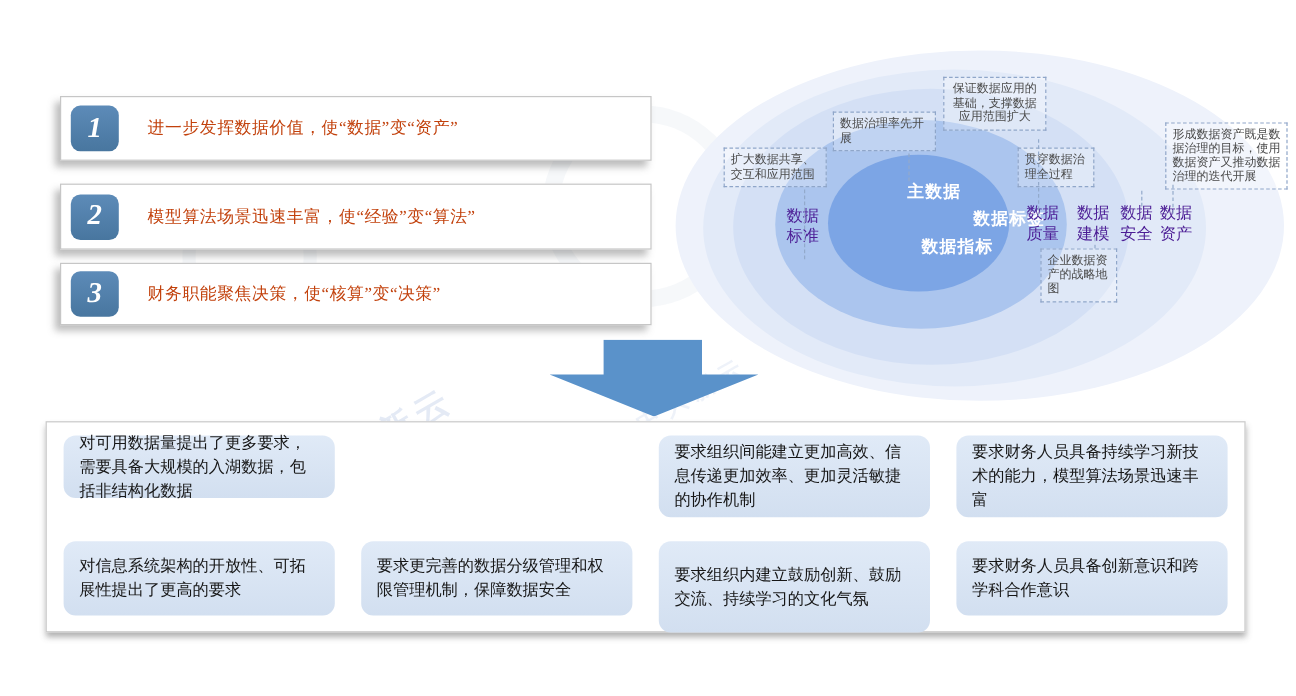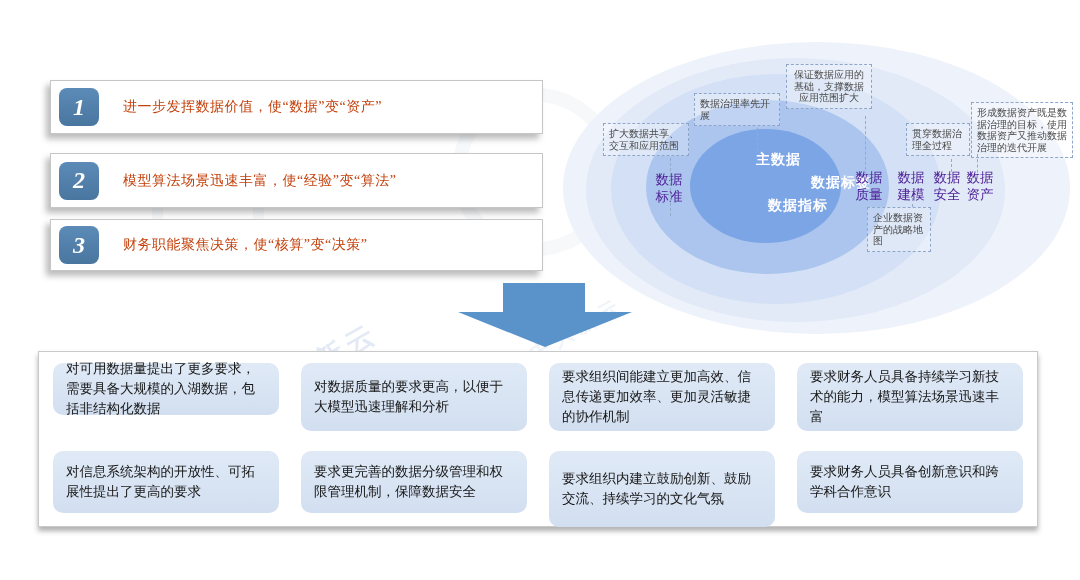--- a/index.html
+++ b/index.html
@@ -119,21 +119,21 @@
     <div class="ring-label" style="left:962px; top:169px;">数据
 资产</div>
 
     <div class="callout" style="left:603px; top:123px; width:86px;">扩大数据共享、
 交互和应用范围</div>
     <div class="callout" style="left:694px; top:93px;  width:86px;">数据治理率先开
 展</div>
     <div class="callout" style="left:786px; top:64px;  width:86px;text-align:center;">保证数据应用的
 基础，支撑数据
 应用范围扩大</div>
-    <div class="callout" style="left:906px; top:123px; width:64px;">贯穿数据治
+    <div class="callout" style="left:848px; top:123px; width:64px;">贯穿数据治
 理全过程</div>
     <div class="callout" style="left:867px; top:207px; width:64px;">企业数据资
 产的战略地
 图</div>
     <div class="callout" style="left:971px; top:102px; width:102px;">形成数据资产既是数
 据治理的目标，使用
 数据资产又推动数据
 治理的迭代开展</div>
 
     <div class="connector" style="left:670px; top:158px; height:58px;"></div>
@@ -141,21 +141,20 @@
     <div class="connector" style="left:865px; top:116px; height:64px;"></div>
     <div class="connector" style="left:951px; top:159px; height:13px;"></div>
     <div class="connector" style="left:912px; top:198px; height:9px;"></div>
     <div class="connector" style="left:977px; top:154px; height:24px;"></div>
   </div>
 
   <div class="down-arrow"></div>
 
   <div class="bottom-panel"></div>
   <div class="req-box" style="left:53px;  top:363px; height:52px;">对可用数据量提出了更多要求，需要具备大规模的入湖数据，包括非结构化数据</div>
-  <div class="req-box" style="left:301px; top:363px; height:68px;">对数据质量的要求更高，以便于大模型迅速理解和分析</div>
   <div class="req-box" style="left:549px; top:363px; height:68px;">要求组织间能建立更加高效、信息传递更加效率、更加灵活敏捷的协作机制</div>
   <div class="req-box" style="left:797px; top:363px; height:68px;">要求财务人员具备持续学习新技术的能力，模型算法场景迅速丰富</div>
   <div class="req-box" style="left:53px;  top:451px; height:62px;">对信息系统架构的开放性、可拓展性提出了更高的要求</div>
   <div class="req-box" style="left:301px; top:451px; height:62px;">要求更完善的数据分级管理和权限管理机制，保障数据安全</div>
   <div class="req-box" style="left:549px; top:451px; height:76px;">要求组织内建立鼓励创新、鼓励交流、持续学习的文化气氛</div>
   <div class="req-box" style="left:797px; top:451px; height:62px;">要求财务人员具备创新意识和跨学科合作意识</div>
 
 </div>
 
 </body></html>

